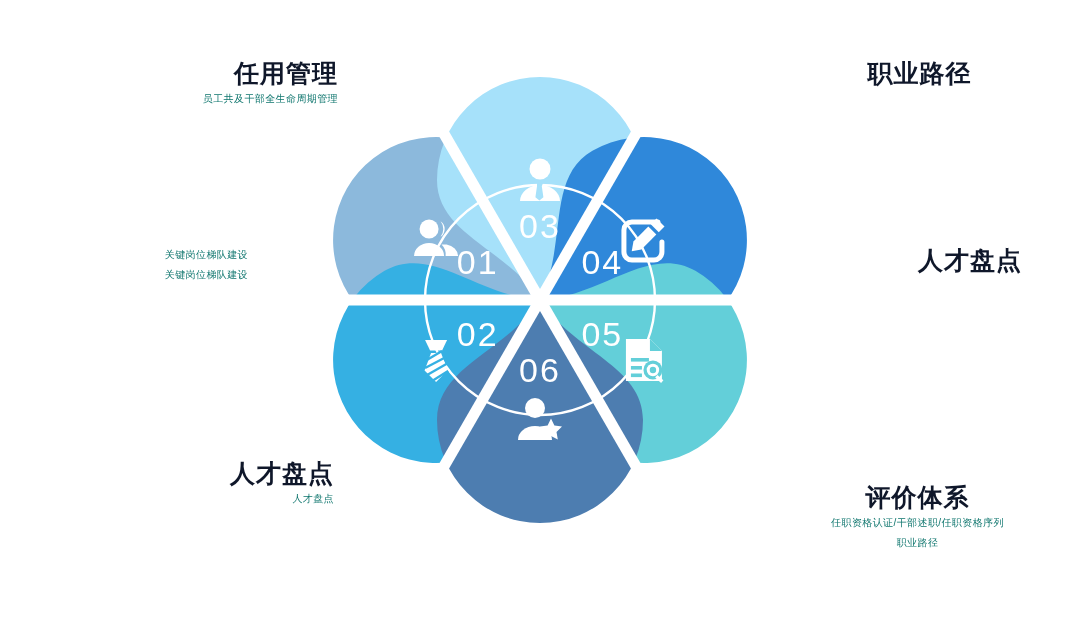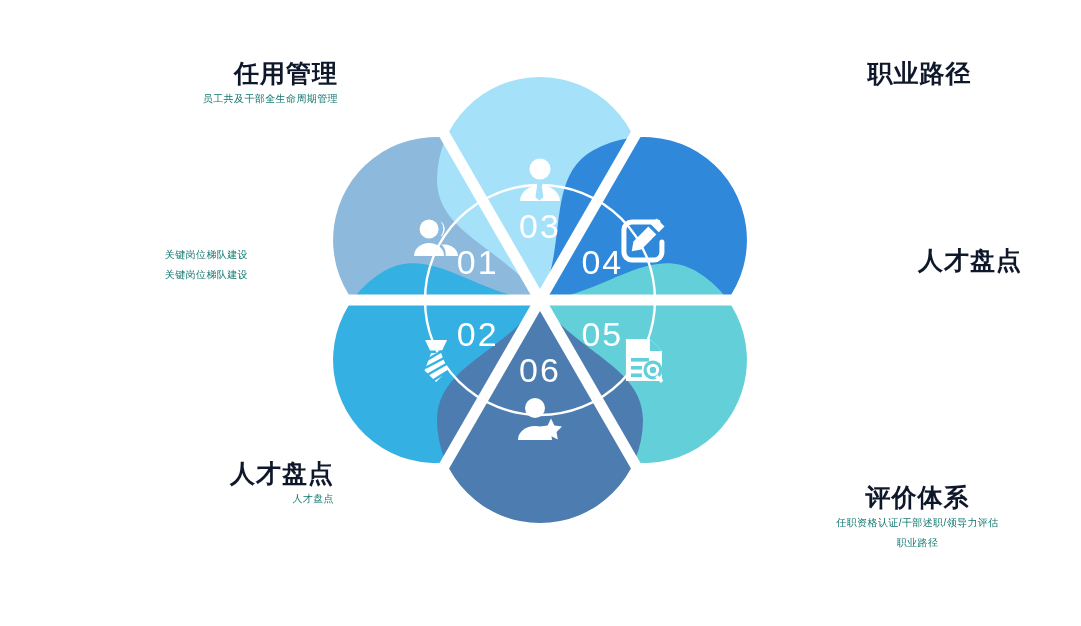--- a/index.html
+++ b/index.html
@@ -183,17 +183,17 @@
     <div class="title">人才盘点</div>
   </div>
 
   <div class="label left" id="lbl-05">
     <div class="title">人才盘点</div>
     <div class="sub">人才盘点</div>
   </div>
 
   <div class="label right" id="lbl-04">
     <div class="title">评价体系</div>
-    <div class="sub">任职资格认证/干部述职/领导力评估</div>
+    <div class="sub">任职资格认证/干部述职/任职资格序列</div>
     <div class="sub">职业路径</div>
   </div>
 
 </div>
 
 </body></html>

